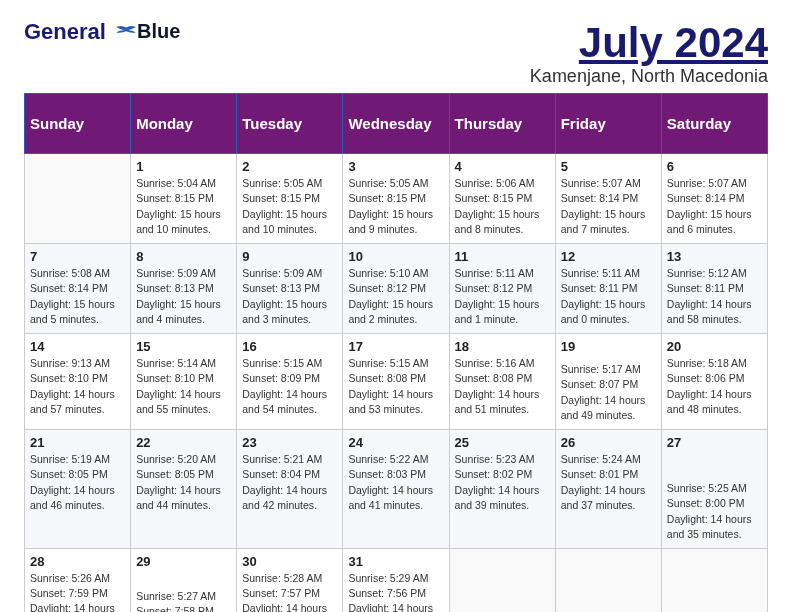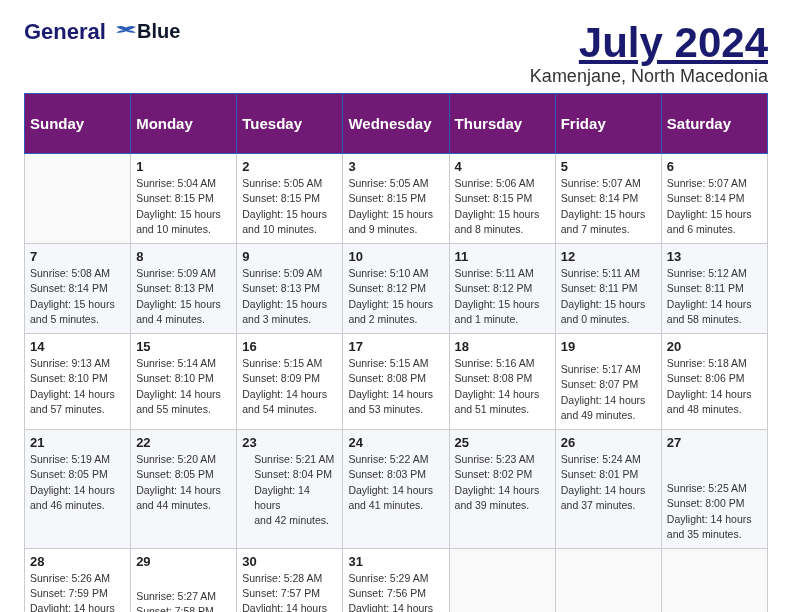--- a/index.html
+++ b/index.html
@@ -274,21 +274,21 @@
         </td>
         <td>
           <span class="day-num">22</span>
           <div class="day-info" style="white-space: pre-line;">Sunrise: 5:20 AM
 Sunset: 8:05 PM
 Daylight: 14 hours
 and 44 minutes.</div>
         </td>
         <td>
           <span class="day-num">23</span>
-          <div class="day-info" style="white-space: pre-line; margin-left: 12px;">Sunrise: 5:21 AM
+          <div class="day-info" style="white-space: pre-line;">Sunrise: 5:21 AM
 Sunset: 8:04 PM
 Daylight: 14 hours
 and 42 minutes.</div>
         </td>
         <td>
           <span class="day-num">24</span>
           <div class="day-info" style="white-space: pre-line;">Sunrise: 5:22 AM
 Sunset: 8:03 PM
 Daylight: 14 hours
 and 41 minutes.</div>

